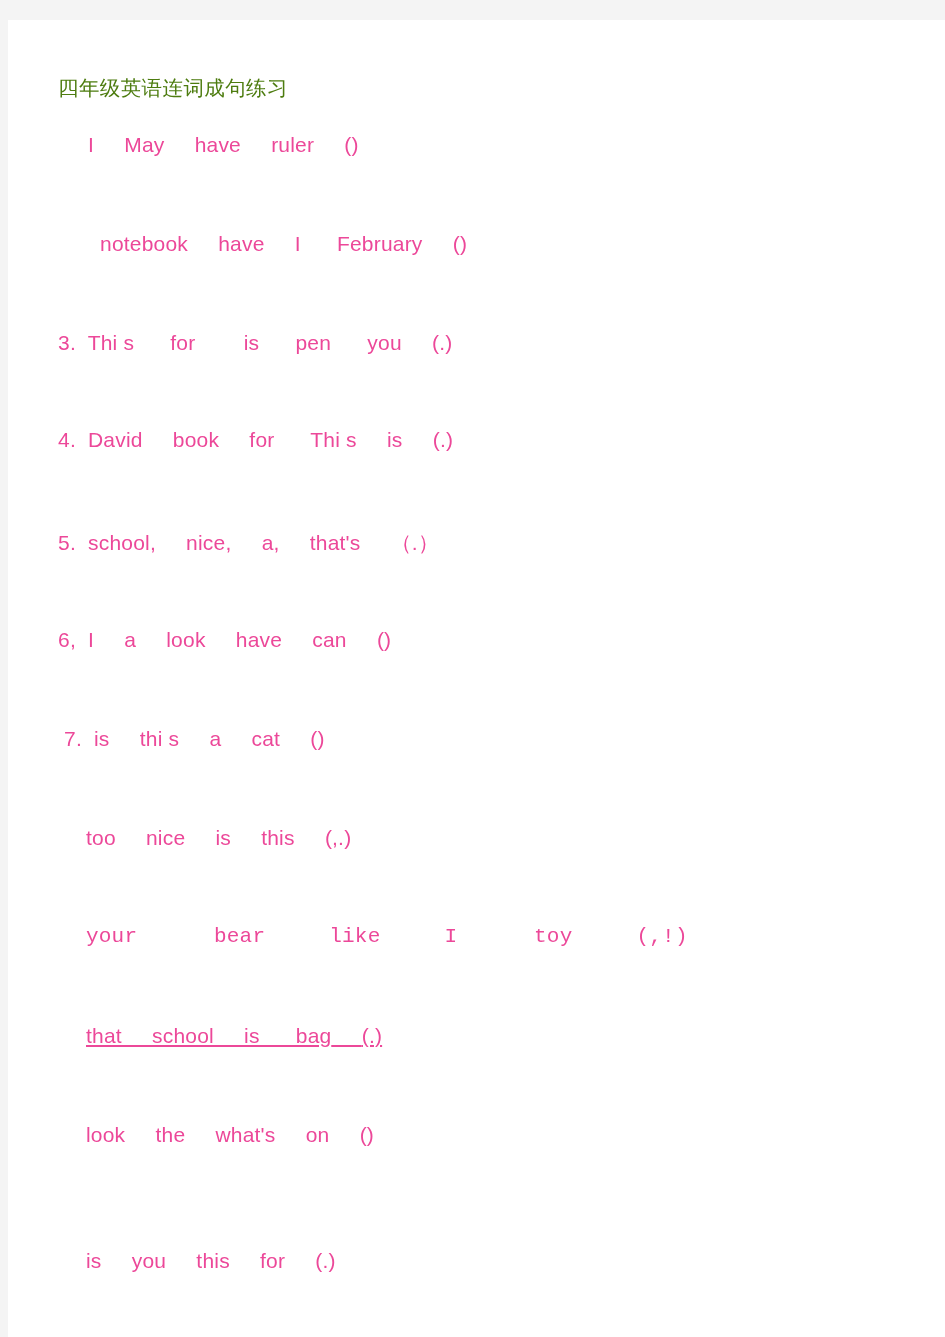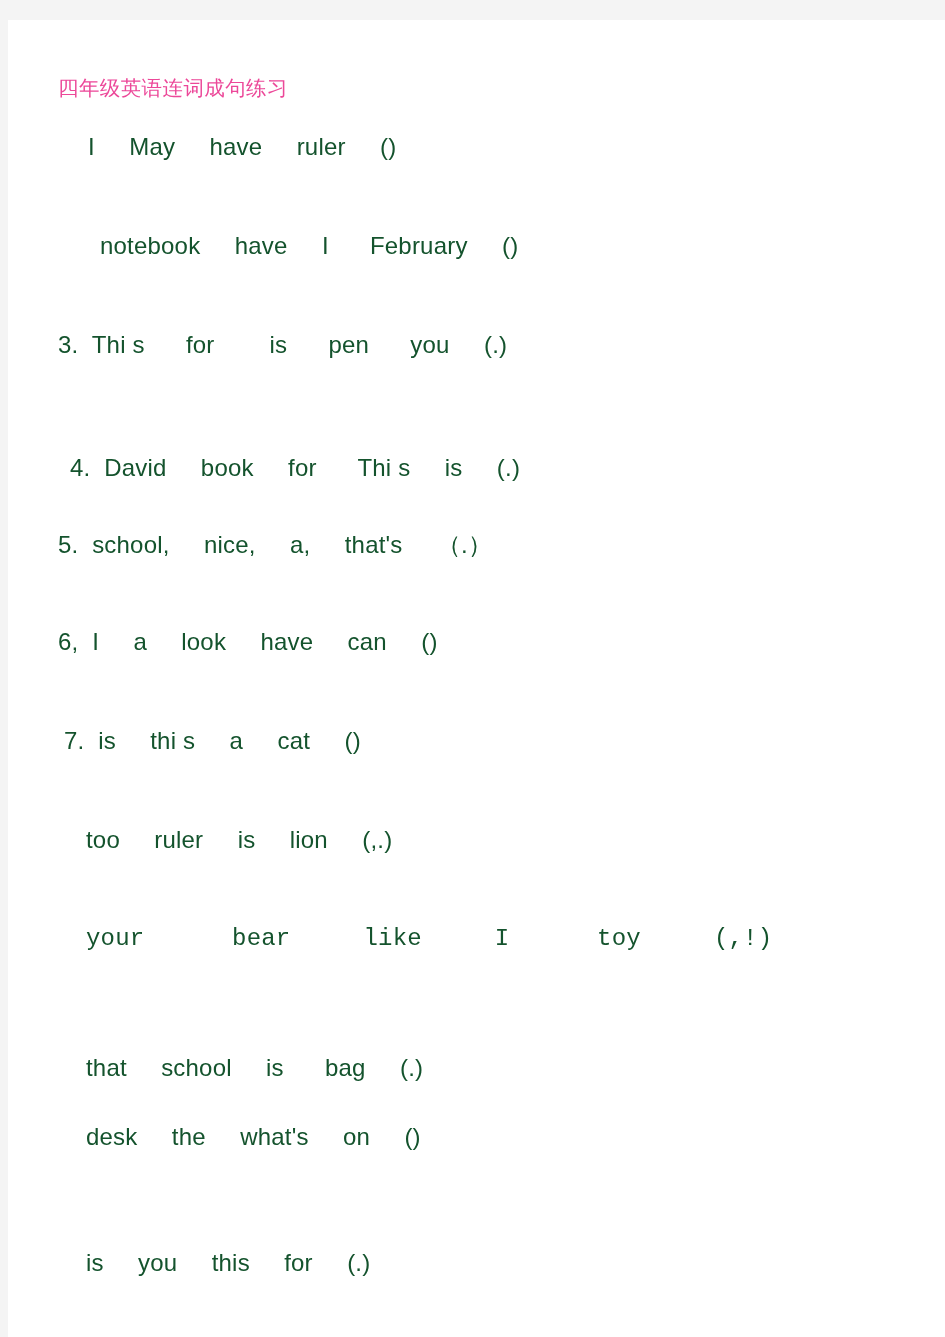--- a/index.html
+++ b/index.html
@@ -44,28 +44,28 @@
     width: 937px;
     padding: 0;
   }
   .doc-title {
     position: absolute;
     left: 50px;
     top: 54px;
     font-family: "DejaVu Serif", "Liberation Serif", serif;
     font-size: 20.5px;
     letter-spacing: 0.4px;
-    color: #ec4899;
+    color: #4d7c0f;
     white-space: pre;
   }
   .ex-line {
     position: absolute;
     font-family: "Liberation Sans", sans-serif;
-    font-size: 24px;
-    color: #14532d;
+    font-size: 21px;
+    color: #ec4899;
     white-space: pre;
     letter-spacing: 0.2px;
   }
   .ex-line .num {
     white-space: pre;
   }
   .ex-line .words {
     white-space: pre;
   }
   .ex-line .punct {
@@ -78,24 +78,24 @@
 <div class="page-chrome-top"></div>
 <div class="page-chrome-left"></div>
 
 <div class="page-sheet">
   <div class="doc-body">
     <div class="doc-title">四年级英语连词成句练习</div>
     <div id="exercise-list">
         <div class="ex-line" style="left: 80px; top: 113px;"><span class="num"></span><span style="white-space: pre;"></span><span class="words">I     May     have     ruler</span><span style="white-space: pre;">     </span><span class="punct">()</span></div>
         <div class="ex-line" style="left: 92px; top: 212px;"><span class="num"></span><span style="white-space: pre;"></span><span class="words">notebook     have     I      February</span><span style="white-space: pre;">     </span><span class="punct">()</span></div>
         <div class="ex-line" style="left: 50px; top: 311px;"><span class="num">3.</span><span style="white-space: pre;">  </span><span class="words">Thi s      for        is      pen      you</span><span style="white-space: pre;">     </span><span class="punct">(.)</span></div>
-        <div class="ex-line" style="left: 50px; top: 434px; margin-left: 12px;"><span class="num">4.</span><span style="white-space: pre;">  </span><span class="words">David     book     for      Thi s     is</span><span style="white-space: pre;">     </span><span class="punct">(.)</span></div>
+        <div class="ex-line" style="left: 50px; top: 408px;"><span class="num">4.</span><span style="white-space: pre;">  </span><span class="words">David     book     for      Thi s     is</span><span style="white-space: pre;">     </span><span class="punct">(.)</span></div>
         <div class="ex-line" style="left: 50px; top: 509px;"><span class="num">5.</span><span style="white-space: pre;">  </span><span class="words">school,     nice,     a,     that's</span><span style="white-space: pre;">     </span><span class="punct">（.）</span></div>
         <div class="ex-line" style="left: 50px; top: 608px;"><span class="num">6,</span><span style="white-space: pre;">  </span><span class="words">I     a     look     have     can</span><span style="white-space: pre;">     </span><span class="punct">()</span></div>
         <div class="ex-line" style="left: 50px; top: 707px; margin-left: 6px;"><span class="num">7.</span><span style="white-space: pre;">  </span><span class="words">is     thi s     a     cat</span><span style="white-space: pre;">     </span><span class="punct">()</span></div>
-        <div class="ex-line" style="left: 78px; top: 806px;"><span class="num"></span><span style="white-space: pre;"></span><span class="words">too     ruler     is     lion</span><span style="white-space: pre;">     </span><span class="punct">(,.)</span></div>
+        <div class="ex-line" style="left: 78px; top: 806px;"><span class="num"></span><span style="white-space: pre;"></span><span class="words">too     nice     is     this</span><span style="white-space: pre;">     </span><span class="punct">(,.)</span></div>
         <div class="ex-line" style="left: 78px; top: 905px; font-family: Liberation Mono, monospace;"><span class="num"></span><span style="white-space: pre;"></span><span class="words">your      bear     like     I      toy</span><span style="white-space: pre;">     </span><span class="punct">(,!)</span></div>
-        <div class="ex-line" style="left: 78px; top: 1034px;"><span class="num"></span><span style="white-space: pre;"></span><span class="words">that     school     is      bag</span><span style="white-space: pre;">     </span><span class="punct">(.)</span></div>
-        <div class="ex-line" style="left: 78px; top: 1103px;"><span class="num"></span><span style="white-space: pre;"></span><span class="words">desk     the     what's     on</span><span style="white-space: pre;">     </span><span class="punct">()</span></div>
+        <div class="ex-line" style="left: 78px; top: 1004px; text-decoration: underline;"><span class="num"></span><span style="white-space: pre;"></span><span class="words">that     school     is      bag</span><span style="white-space: pre;">     </span><span class="punct">(.)</span></div>
+        <div class="ex-line" style="left: 78px; top: 1103px;"><span class="num"></span><span style="white-space: pre;"></span><span class="words">look     the     what's     on</span><span style="white-space: pre;">     </span><span class="punct">()</span></div>
         <div class="ex-line" style="left: 78px; top: 1202px; margin-top: 27px;"><span class="num"></span><span style="white-space: pre;"></span><span class="words">is     you     this     for</span><span style="white-space: pre;">     </span><span class="punct">(.)</span></div>
       </div>
   </div>
 </div>
 
 </body></html>

